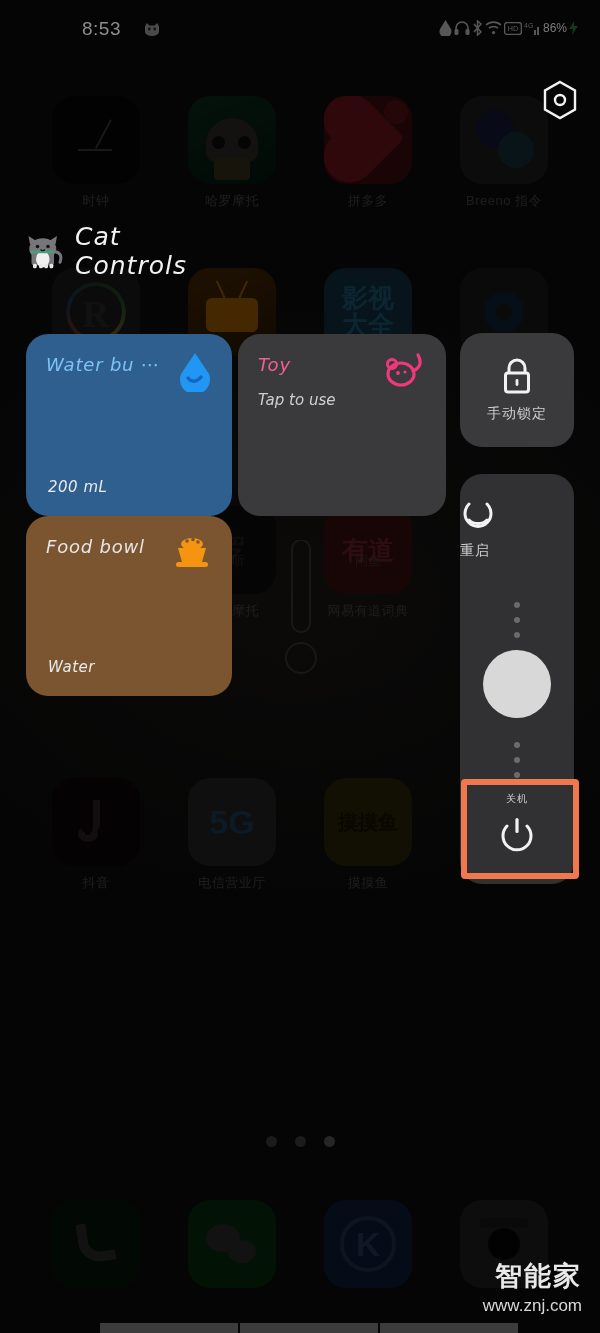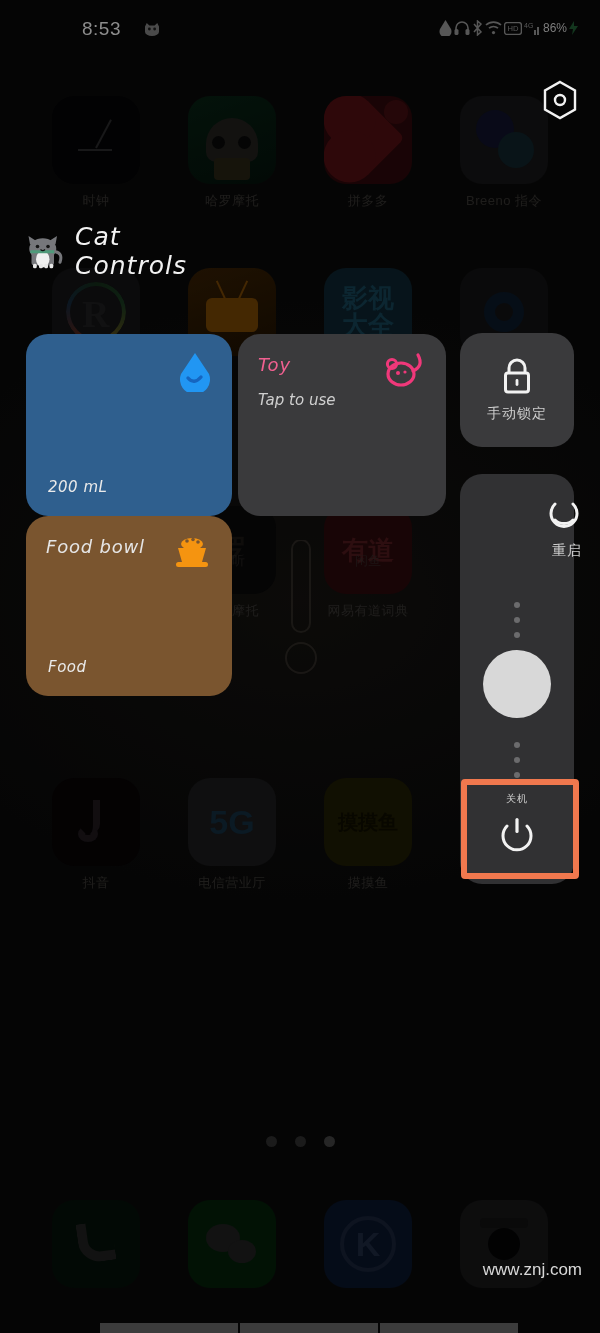--- a/index.html
+++ b/index.html
@@ -191,21 +191,21 @@
   #lock-card {
     position:absolute; left:460px; top:333px; width:114px; height:114px;
     background:#3a3a3c; border-radius:22px;
     display:flex; flex-direction:column; align-items:center; justify-content:center; gap:10px;
   }
   #lock-card .cap { color:#cfcfcf; font-size:14px; letter-spacing:1px; }
   #slider-card {
     position:absolute; left:460px; top:474px; width:114px; height:410px;
     background:#313133; border-radius:22px;
   }
-  .rail-item { position:absolute; left:8px; width:114px; text-align:right; }
+  .rail-item { position:absolute; left:0; width:114px; text-align:left; }
   .rail-item .cap { color:#cfcfcf; font-size:14px; letter-spacing:1px; margin-top:8px; }
   #restart-item { top:20px; }
   .dots-col { position:absolute; left:0; width:114px; display:flex; flex-direction:column;
     align-items:center; gap:9px; }
   .dots-col i { width:6px; height:6px; border-radius:50%; background:#6b6b6d; display:block; }
   #dots-top { top:128px; }
   #dots-bot { top:268px; }
   #slider-knob {
     position:absolute; left:23px; top:176px; width:68px; height:68px; border-radius:50%;
     background:#d8d8d8;
@@ -433,20 +433,21 @@
       <rect x="12" y="40" width="5" height="6" rx="2" fill="#e8e8e8"></rect>
       <rect x="20" y="40" width="5" height="6" rx="2" fill="#e8e8e8"></rect>
       <rect x="27" y="40" width="5" height="6" rx="2" fill="#e8e8e8"></rect>
       <rect x="34" y="40" width="5" height="6" rx="2" fill="#e8e8e8"></rect>
       <path d="M42 24 Q52 26 48 38" fill="none" stroke="#76777b" stroke-width="4" stroke-linecap="round"></path>
     </svg>
     <span id="cat-title">Cat Controls</span>
   </div>
 
   <div class="widget" id="w-water">
+    <div class="w-title">Water bu ⋯</div>
     <span class="w-icon">
       <svg width="34" height="40" viewBox="0 0 34 40">
         <path d="M17 1 L31 22 A15 15 0 1 1 3 22 Z" fill="#2196f3"></path>
         <path d="M10 26 Q16 33 23 25" fill="none" stroke="#1565c0" stroke-width="3.4" stroke-linecap="round"></path>
       </svg>
     </span>
     <div class="w-foot">200 mL</div>
   </div>
 
   <div class="widget" id="w-toy">
@@ -468,21 +469,21 @@
     <span class="w-icon">
       <svg width="40" height="36" viewBox="0 0 40 36">
         <path d="M6 14 L34 14 L30 28 L10 28 Z" fill="#f59410"></path>
         <rect x="4" y="28" width="32" height="5" rx="2.5" fill="#f59410"></rect>
         <ellipse cx="20" cy="10" rx="11" ry="6" fill="#f59410"></ellipse>
         <circle cx="15" cy="7" r="1.8" fill="#7a552f"></circle>
         <circle cx="21" cy="5.5" r="1.8" fill="#7a552f"></circle>
         <circle cx="26" cy="8" r="1.8" fill="#7a552f"></circle>
       </svg>
     </span>
-    <div class="w-foot">Food</div>
+    <div class="w-foot">Water</div>
   </div>
 
 </div>
 
 <div id="powerrail">
 
   <div id="lock-card">
     <svg width="34" height="38" viewBox="0 0 34 38">
       <path d="M9 16 V11 A8 8 0 0 1 25 11 V16" fill="none" stroke="#f2f2f2" stroke-width="3"></path>
       <rect x="5.5" y="16" width="23" height="19" rx="2.5" fill="none" stroke="#f2f2f2" stroke-width="3"></rect>
@@ -524,20 +525,21 @@
         </svg>
       </div>
     </div>
 
   </div>
 
   <div id="highlight-box"></div>
 </div>
 
 <div id="watermark">
+  <div id="wm-main">智能家</div>
   <div id="wm-url">www.znj.com</div>
 </div>
 
 <div id="navbar">
   <i class="n1"></i>
   <i class="n2"></i>
   <i class="n3"></i>
 </div>
 
 </body></html>

